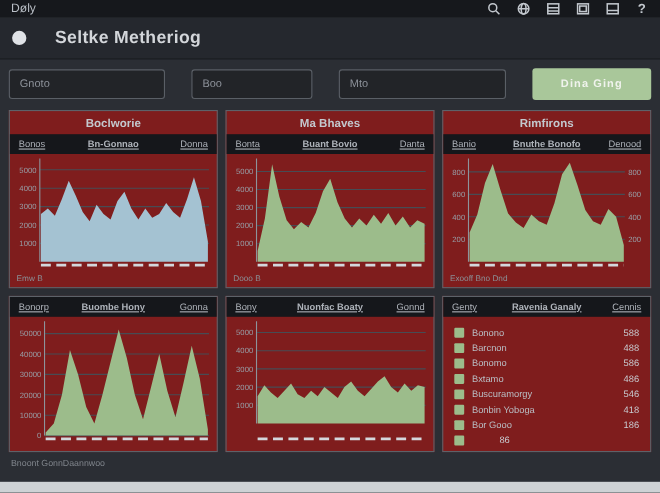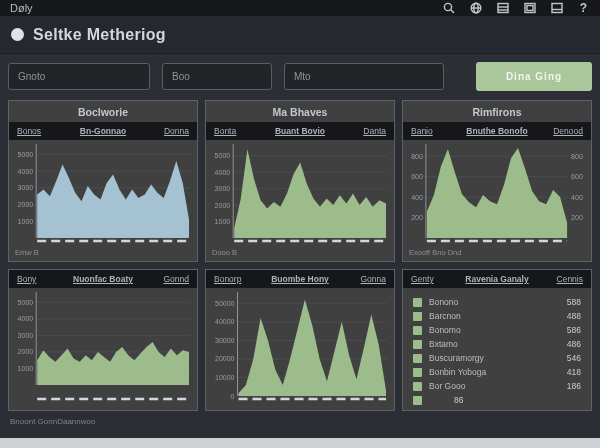--- a/index.html
+++ b/index.html
@@ -12,35 +12,35 @@
   .topbar { height:16px; background:#16181c; display:flex; align-items:center;
     justify-content:space-between; padding:0 10px; }
   .topbar-title { font-size:11px; color:#b9bec5; }
   .topbar-icons { display:flex; align-items:center; gap:14px; }
   .tb-icon { width:13px; height:13px; display:inline-flex; align-items:center;
     justify-content:center; color:#c2c7cd; cursor:pointer; }
   .tb-icon svg { width:12px; height:12px; stroke:#c2c7cd; fill:none; stroke-width:1.4; }
   .help-glyph { font-size:12px; font-weight:bold; color:#c2c7cd; }
   
   .app-header { height:38px; background:#25282e; display:flex; align-items:center;
-    gap:9px; padding:0 11px; border-bottom:1px solid #1b1d21; }
+    gap:26px; padding:0 11px; border-bottom:1px solid #1b1d21; }
   .bullet { width:13px; height:13px; border-radius:50%; background:#dfe2e6; }
   .app-title { font-size:16px; font-weight:bold; color:#d3d6da; letter-spacing:0.3px; }
   
-  .filter-row { display:flex; align-items:center; gap:12px; padding:8px 8px 7px 8px; }
+  .filter-row { display:flex; align-items:center; gap:24px; padding:8px 8px 7px 8px; }
   .filter-input { height:27px; background:#222428; border:1px solid #5a5f66; border-radius:3px;
     color:#9ba0a7; font-size:10px; padding:0 9px; font-family:inherit; }
   .fi-0 { width:142px; } .fi-1 { width:110px; } .fi-2 { width:160px; }
   .filter-input::placeholder { color:#8d929a; }
   .submit-btn { margin-left:auto; width:116px; height:29px; background:#a9c79a; color:#f0f3ed;
     border:none; border-radius:3px; font-size:10px; letter-spacing:1px; font-family:inherit;
     font-weight:bold; cursor:pointer; }
   
   .grid { display:grid; grid-template-columns:repeat(3,1fr); gap:7px; padding:2px 8px 0 8px; }
-  .panel { background:#404040; border:1px solid #5d6269; display:flex; flex-direction:column; }
+  .panel { background:#7f1d1d; border:1px solid #5d6269; display:flex; flex-direction:column; }
   .panel-r1 { height:162px; } .panel-r2 { height:142px; }
   .panel-title { text-align:center; font-size:10.5px; font-weight:bold; color:#c3c8ce;
     padding:5px 0 4px 0; }
   .cols { background:#15171b; display:flex; align-items:center; padding:4px 8px;
     font-size:8.5px; color:#aeb3ba;text-decoration:underline; }
   .cols span:nth-child(1){ flex:1; text-align:left; }
   .cols span:nth-child(2){ flex:1.7; text-align:center; font-weight:bold; }
   .cols span:nth-child(3){ flex:1; text-align:right; }
   .chart-wrap { flex:1; padding:1px 3px 0 3px; display:flex; align-items:flex-start; }
   .chart { display:block; width:100%; }
@@ -191,45 +191,20 @@
           <line x1="19.9" y1="3" x2="19.9" y2="97" stroke="#8d939b" stroke-width="1"></line>
           <polygon points="20.9,97 20.9,70.4 27.9,54.1 34.9,25.4 41.9,8.1 48.9,31.6 55.9,53.0 63.0,61.2 70.0,66.3 77.0,54.1 84.0,60.2 91.0,63.3 98.0,43.8 105.0,17.3 112.0,7.0 119.0,27.5 126.1,50.0 133.1,60.2 140.1,63.3 147.1,49.0 154.1,56.1 161.1,81.7 161.1,97" fill="#9cbc8b"></polygon>
           <line x1="20.9" y1="100" x2="161.1" y2="100" stroke="#d3d7dc" stroke-width="2.5" stroke-dasharray="9 5"></line>
         </svg>
     </div>
     <div class="panel-caption">Exooff Bno Dnd</div>
   </div>
 
   <div class="panel panel-r2">
     <div class="cols">
-      <span>Bony</span>
-      <span>Nuonfac Boaty</span>
-      <span>Gonnd</span>
-    </div>
-    <div class="chart-wrap">
-      <svg class="chart" viewBox="0 0 182 114" height="114">
-          <line x1="24.2" y1="13.27272727272728" x2="178" y2="13.27272727272728" stroke="#474c54" stroke-width="1"></line>
-          <text x="21.2" y="15.77272727272728" text-anchor="end" font-size="7" fill="#979da5">5000</text>
-          <line x1="24.2" y1="29.818181818181813" x2="178" y2="29.818181818181813" stroke="#474c54" stroke-width="1"></line>
-          <text x="21.2" y="32.31818181818181" text-anchor="end" font-size="7" fill="#979da5">4000</text>
-          <line x1="24.2" y1="46.36363636363637" x2="178" y2="46.36363636363637" stroke="#474c54" stroke-width="1"></line>
-          <text x="21.2" y="48.86363636363637" text-anchor="end" font-size="7" fill="#979da5">3000</text>
-          <line x1="24.2" y1="62.90909090909091" x2="178" y2="62.90909090909091" stroke="#474c54" stroke-width="1"></line>
-          <text x="21.2" y="65.4090909090909" text-anchor="end" font-size="7" fill="#979da5">2000</text>
-          <line x1="24.2" y1="79.45454545454545" x2="178" y2="79.45454545454545" stroke="#474c54" stroke-width="1"></line>
-          <text x="21.2" y="81.95454545454545" text-anchor="end" font-size="7" fill="#979da5">1000</text>
-          <line x1="24.2" y1="3" x2="24.2" y2="96" stroke="#8d939b" stroke-width="1"></line>
-          <polygon points="25.2,96 25.2,71.2 31.3,61.3 37.3,67.9 43.4,72.8 49.5,66.2 55.6,59.6 61.6,69.5 67.7,72.8 73.8,66.2 79.8,71.2 85.9,62.9 92.0,67.9 98.1,72.8 104.1,62.9 110.2,57.9 116.3,66.2 122.4,71.2 128.4,64.6 134.5,57.9 140.6,53.0 146.6,62.9 152.7,67.9 158.8,59.6 164.9,66.2 170.9,61.3 177.0,62.9 177,96" fill="#9cbc8b"></polygon>
-          <line x1="25.2" y1="110" x2="177" y2="110" stroke="#d3d7dc" stroke-width="2.5" stroke-dasharray="9 5"></line>
-        </svg>
-    </div>
-  </div>
-
-  <div class="panel panel-r2">
-    <div class="cols">
       <span>Bonorp</span>
       <span>Buombe Hony</span>
       <span>Gonna</span>
     </div>
     <div class="chart-wrap">
       <svg class="chart" viewBox="0 0 182 114" height="114">
           <line x1="28.5" y1="14.27272727272728" x2="178" y2="14.27272727272728" stroke="#474c54" stroke-width="1"></line>
           <text x="25.5" y="16.77272727272728" text-anchor="end" font-size="7" fill="#979da5">50000</text>
           <line x1="28.5" y1="32.81818181818181" x2="178" y2="32.81818181818181" stroke="#474c54" stroke-width="1"></line>
           <text x="25.5" y="35.31818181818181" text-anchor="end" font-size="7" fill="#979da5">40000</text>
@@ -243,20 +218,45 @@
           <text x="25.5" y="109.5" text-anchor="end" font-size="7" fill="#979da5">0</text>
           <line x1="28.5" y1="3" x2="28.5" y2="107" stroke="#8d939b" stroke-width="1"></line>
           <polygon points="29.5,107 29.5,104.2 36.9,95.9 44.3,69.9 51.6,29.1 59.0,51.4 66.4,81.0 73.8,95.9 81.1,69.9 88.5,40.2 95.9,10.6 103.3,36.5 110.6,69.9 118.0,92.2 125.4,62.5 132.8,32.8 140.1,66.2 147.5,90.3 154.9,58.8 162.3,25.4 169.6,55.1 177.0,101.4 177,107" fill="#9cbc8b"></polygon>
           <line x1="29.5" y1="110" x2="177" y2="110" stroke="#d3d7dc" stroke-width="2.5" stroke-dasharray="9 5"></line>
         </svg>
     </div>
   </div>
 
   <div class="panel panel-r2">
     <div class="cols">
+      <span>Bony</span>
+      <span>Nuonfac Boaty</span>
+      <span>Gonnd</span>
+    </div>
+    <div class="chart-wrap">
+      <svg class="chart" viewBox="0 0 182 114" height="114">
+          <line x1="24.2" y1="13.27272727272728" x2="178" y2="13.27272727272728" stroke="#474c54" stroke-width="1"></line>
+          <text x="21.2" y="15.77272727272728" text-anchor="end" font-size="7" fill="#979da5">5000</text>
+          <line x1="24.2" y1="29.818181818181813" x2="178" y2="29.818181818181813" stroke="#474c54" stroke-width="1"></line>
+          <text x="21.2" y="32.31818181818181" text-anchor="end" font-size="7" fill="#979da5">4000</text>
+          <line x1="24.2" y1="46.36363636363637" x2="178" y2="46.36363636363637" stroke="#474c54" stroke-width="1"></line>
+          <text x="21.2" y="48.86363636363637" text-anchor="end" font-size="7" fill="#979da5">3000</text>
+          <line x1="24.2" y1="62.90909090909091" x2="178" y2="62.90909090909091" stroke="#474c54" stroke-width="1"></line>
+          <text x="21.2" y="65.4090909090909" text-anchor="end" font-size="7" fill="#979da5">2000</text>
+          <line x1="24.2" y1="79.45454545454545" x2="178" y2="79.45454545454545" stroke="#474c54" stroke-width="1"></line>
+          <text x="21.2" y="81.95454545454545" text-anchor="end" font-size="7" fill="#979da5">1000</text>
+          <line x1="24.2" y1="3" x2="24.2" y2="96" stroke="#8d939b" stroke-width="1"></line>
+          <polygon points="25.2,96 25.2,71.2 31.3,61.3 37.3,67.9 43.4,72.8 49.5,66.2 55.6,59.6 61.6,69.5 67.7,72.8 73.8,66.2 79.8,71.2 85.9,62.9 92.0,67.9 98.1,72.8 104.1,62.9 110.2,57.9 116.3,66.2 122.4,71.2 128.4,64.6 134.5,57.9 140.6,53.0 146.6,62.9 152.7,67.9 158.8,59.6 164.9,66.2 170.9,61.3 177.0,62.9 177,96" fill="#9cbc8b"></polygon>
+          <line x1="25.2" y1="110" x2="177" y2="110" stroke="#d3d7dc" stroke-width="2.5" stroke-dasharray="9 5"></line>
+        </svg>
+    </div>
+  </div>
+
+  <div class="panel panel-r2">
+    <div class="cols">
       <span>Genty</span>
       <span>Ravenia Ganaly</span>
       <span>Cennis</span>
     </div>
     <div class="legend">
         <div class="legend-row">
           <span class="swatch" style="background: rgb(156, 188, 139);"></span>
           <span class="legend-label">Bonono</span>
           <span class="legend-value">588</span>
         </div>

